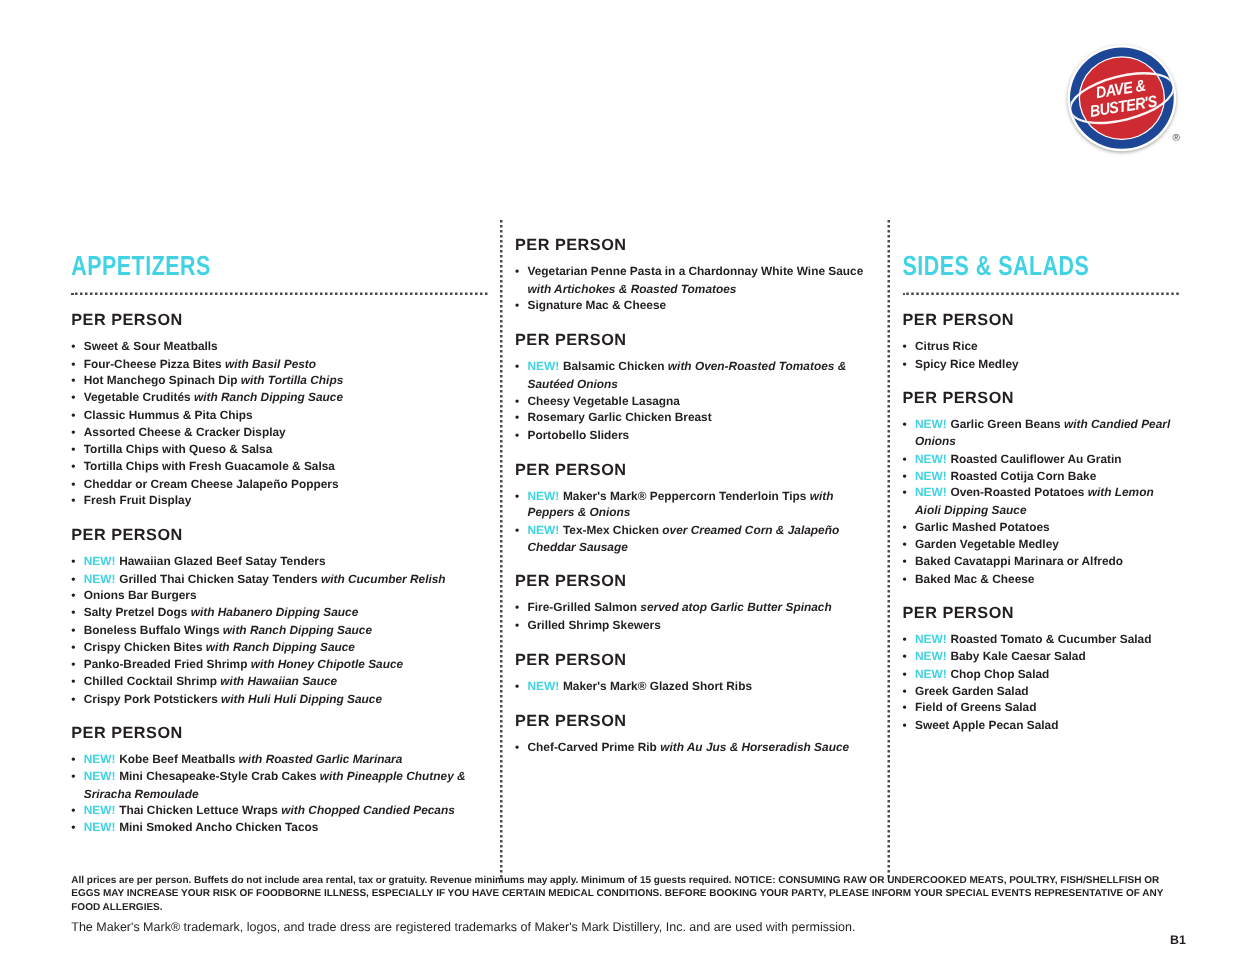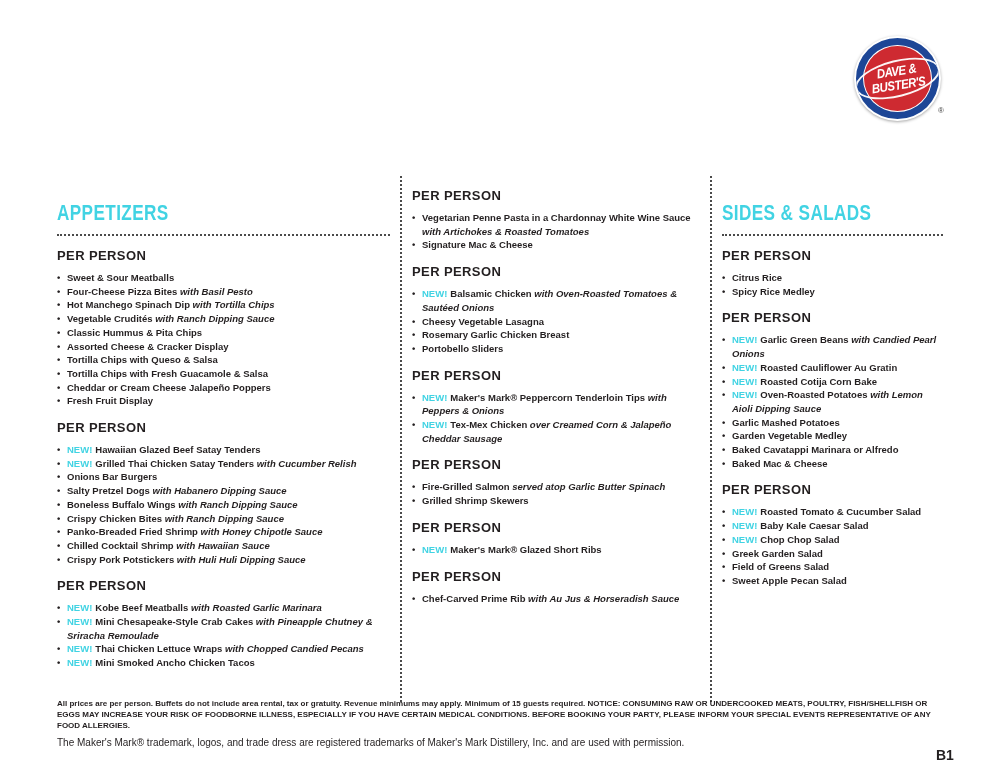--- a/index.html
+++ b/index.html
@@ -70,21 +70,21 @@
   .group-label{font-size:13px;font-weight:bold;letter-spacing:0.4px;margin:12px 0 8px;}
   .item{position:relative;padding-left:10px;font-size:9.5px;font-weight:bold;line-height:13.7px;}
   .item .bullet{position:absolute;left:0;top:0;}
   .new-tag{color:var(--cyan);font-weight:bold;margin-right:3px;}
   .item-desc{font-style:italic;}
 
   
   .footer{position:absolute;left:57px;top:699px;width:886px;}
   .disclaimer{font-size:8px;font-weight:bold;line-height:10.8px;}
   .trademark{font-size:10px;font-weight:normal;margin-top:6px;}
-  .page-marker{position:absolute;left:936px;top:747px;font-size:14px;font-weight:bold;}
+  .page-marker{position:absolute;left:936px;top:747px;font-size:10px;font-weight:bold;}
 </style>
 </head>
 <body>
 
 <div class="page">
 
 
   <div class="logo">
     <div class="logo-inner">
       <div class="logo-text">

